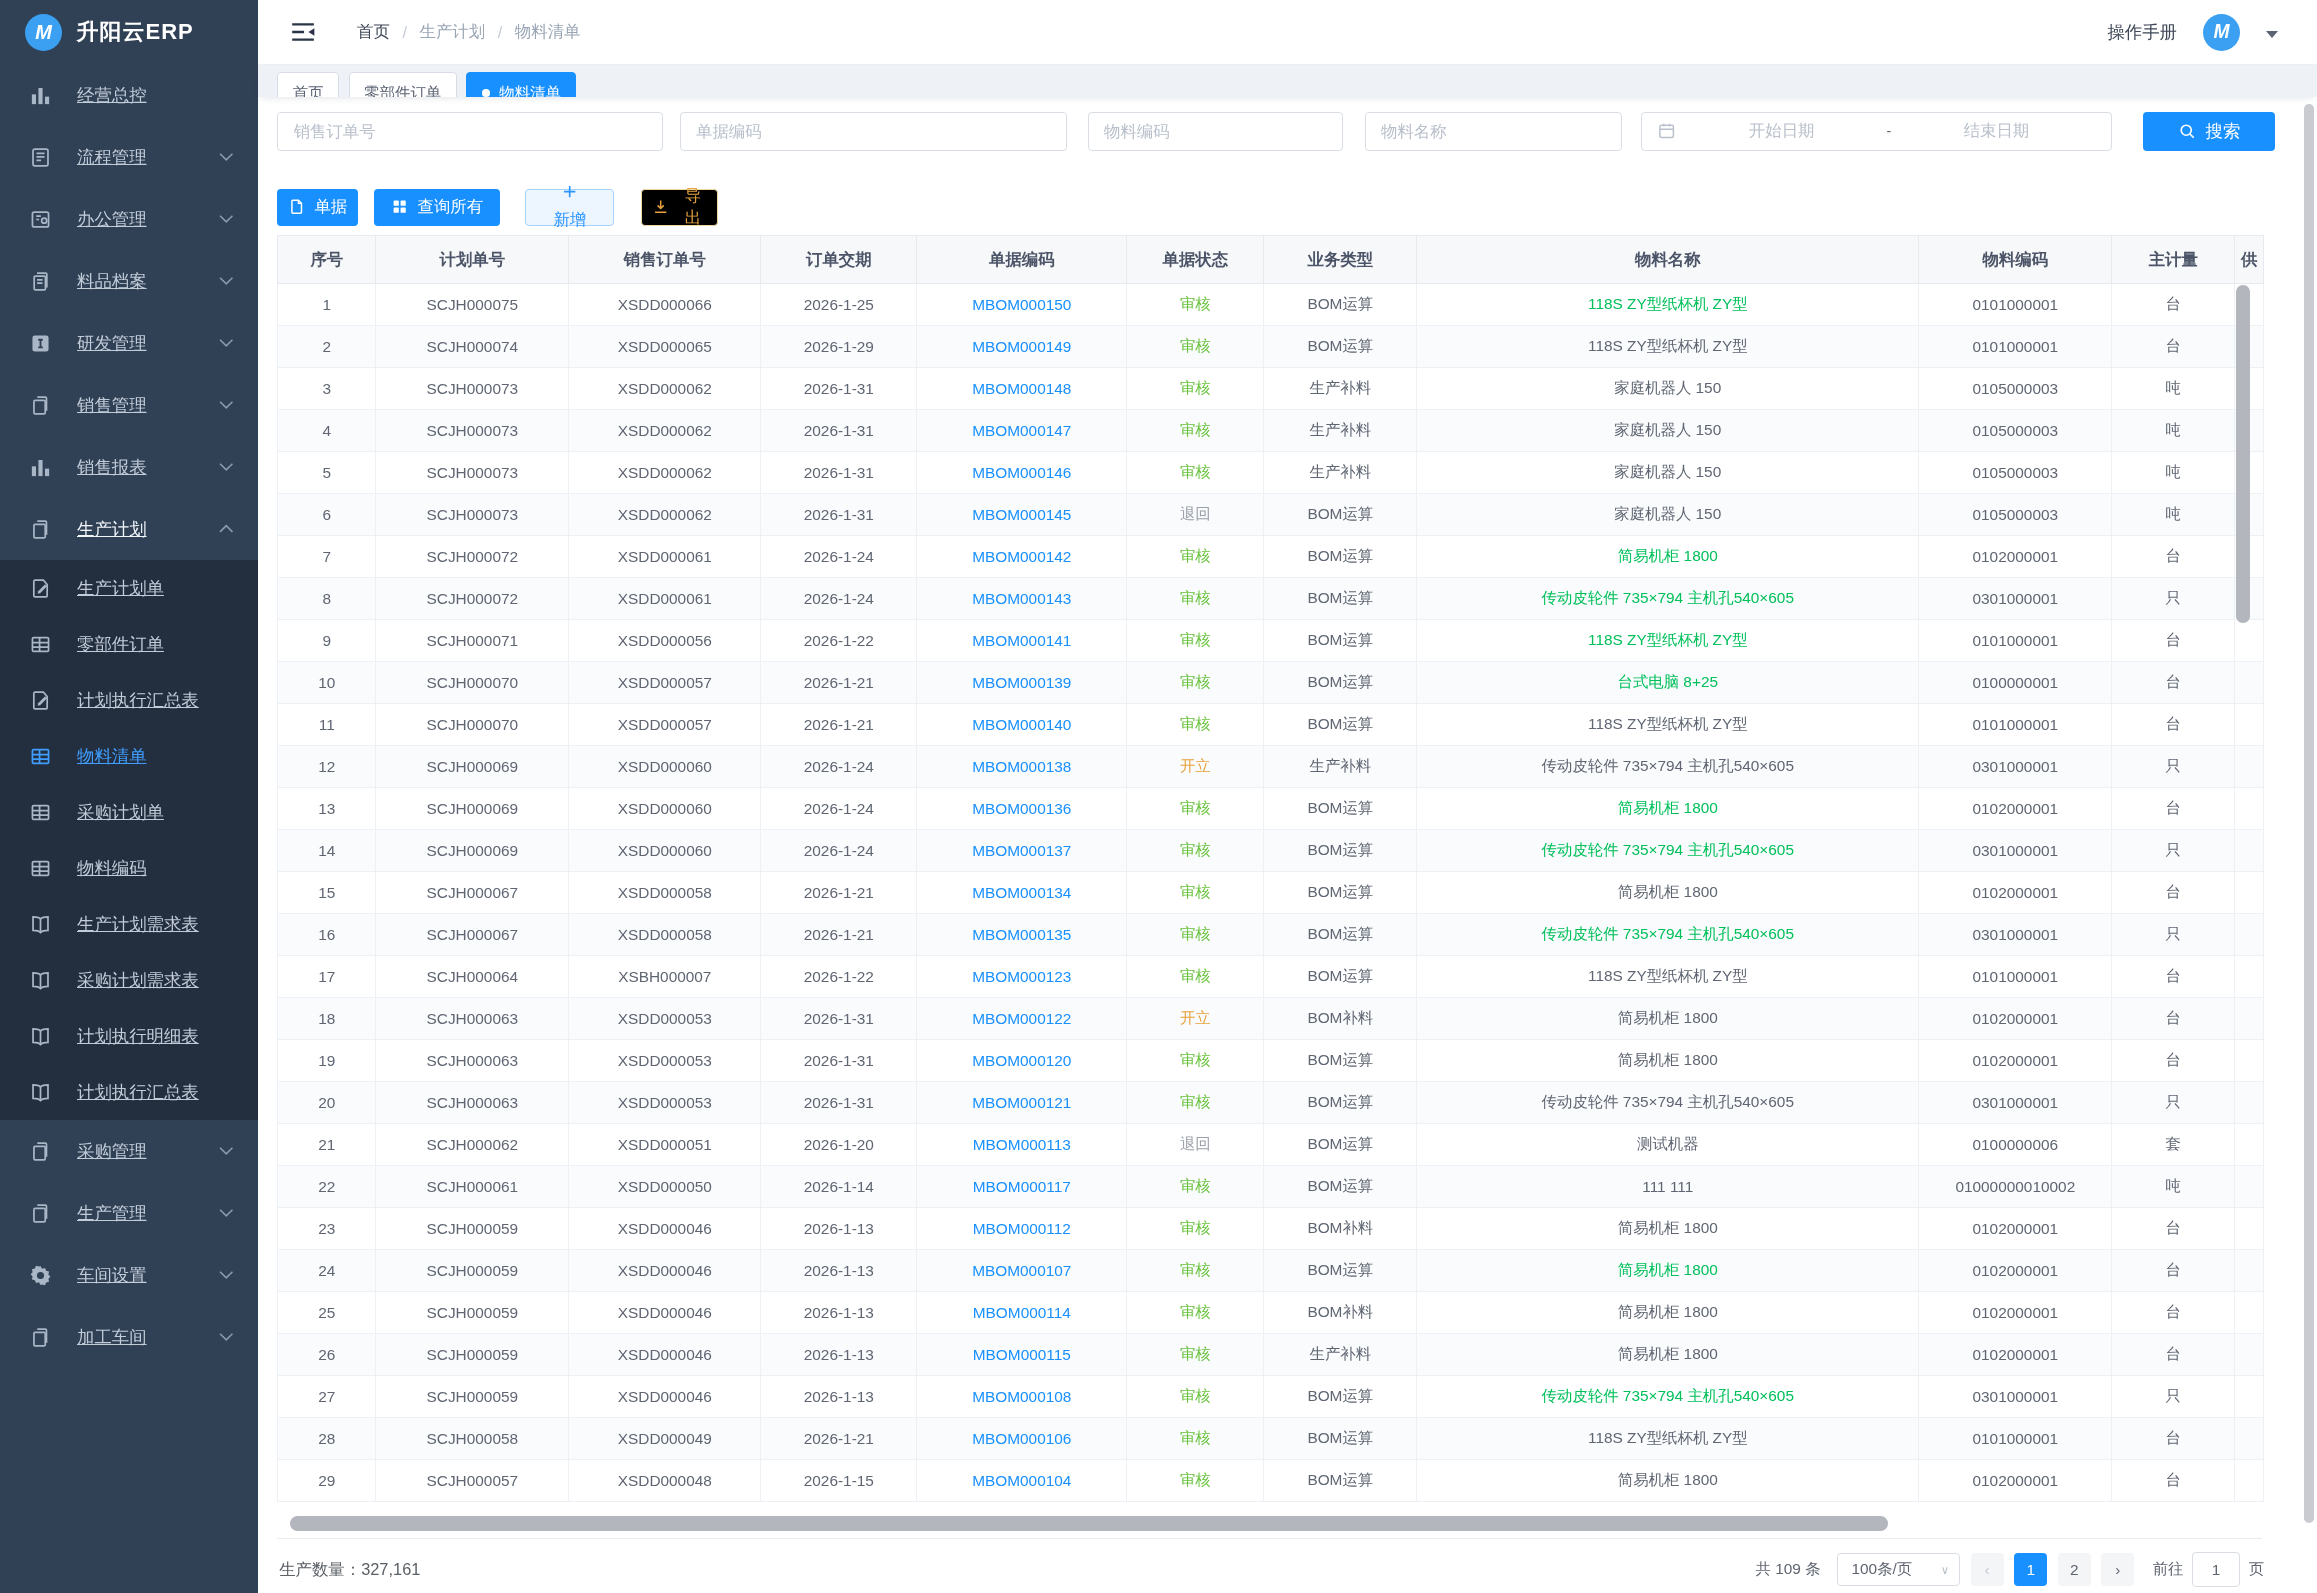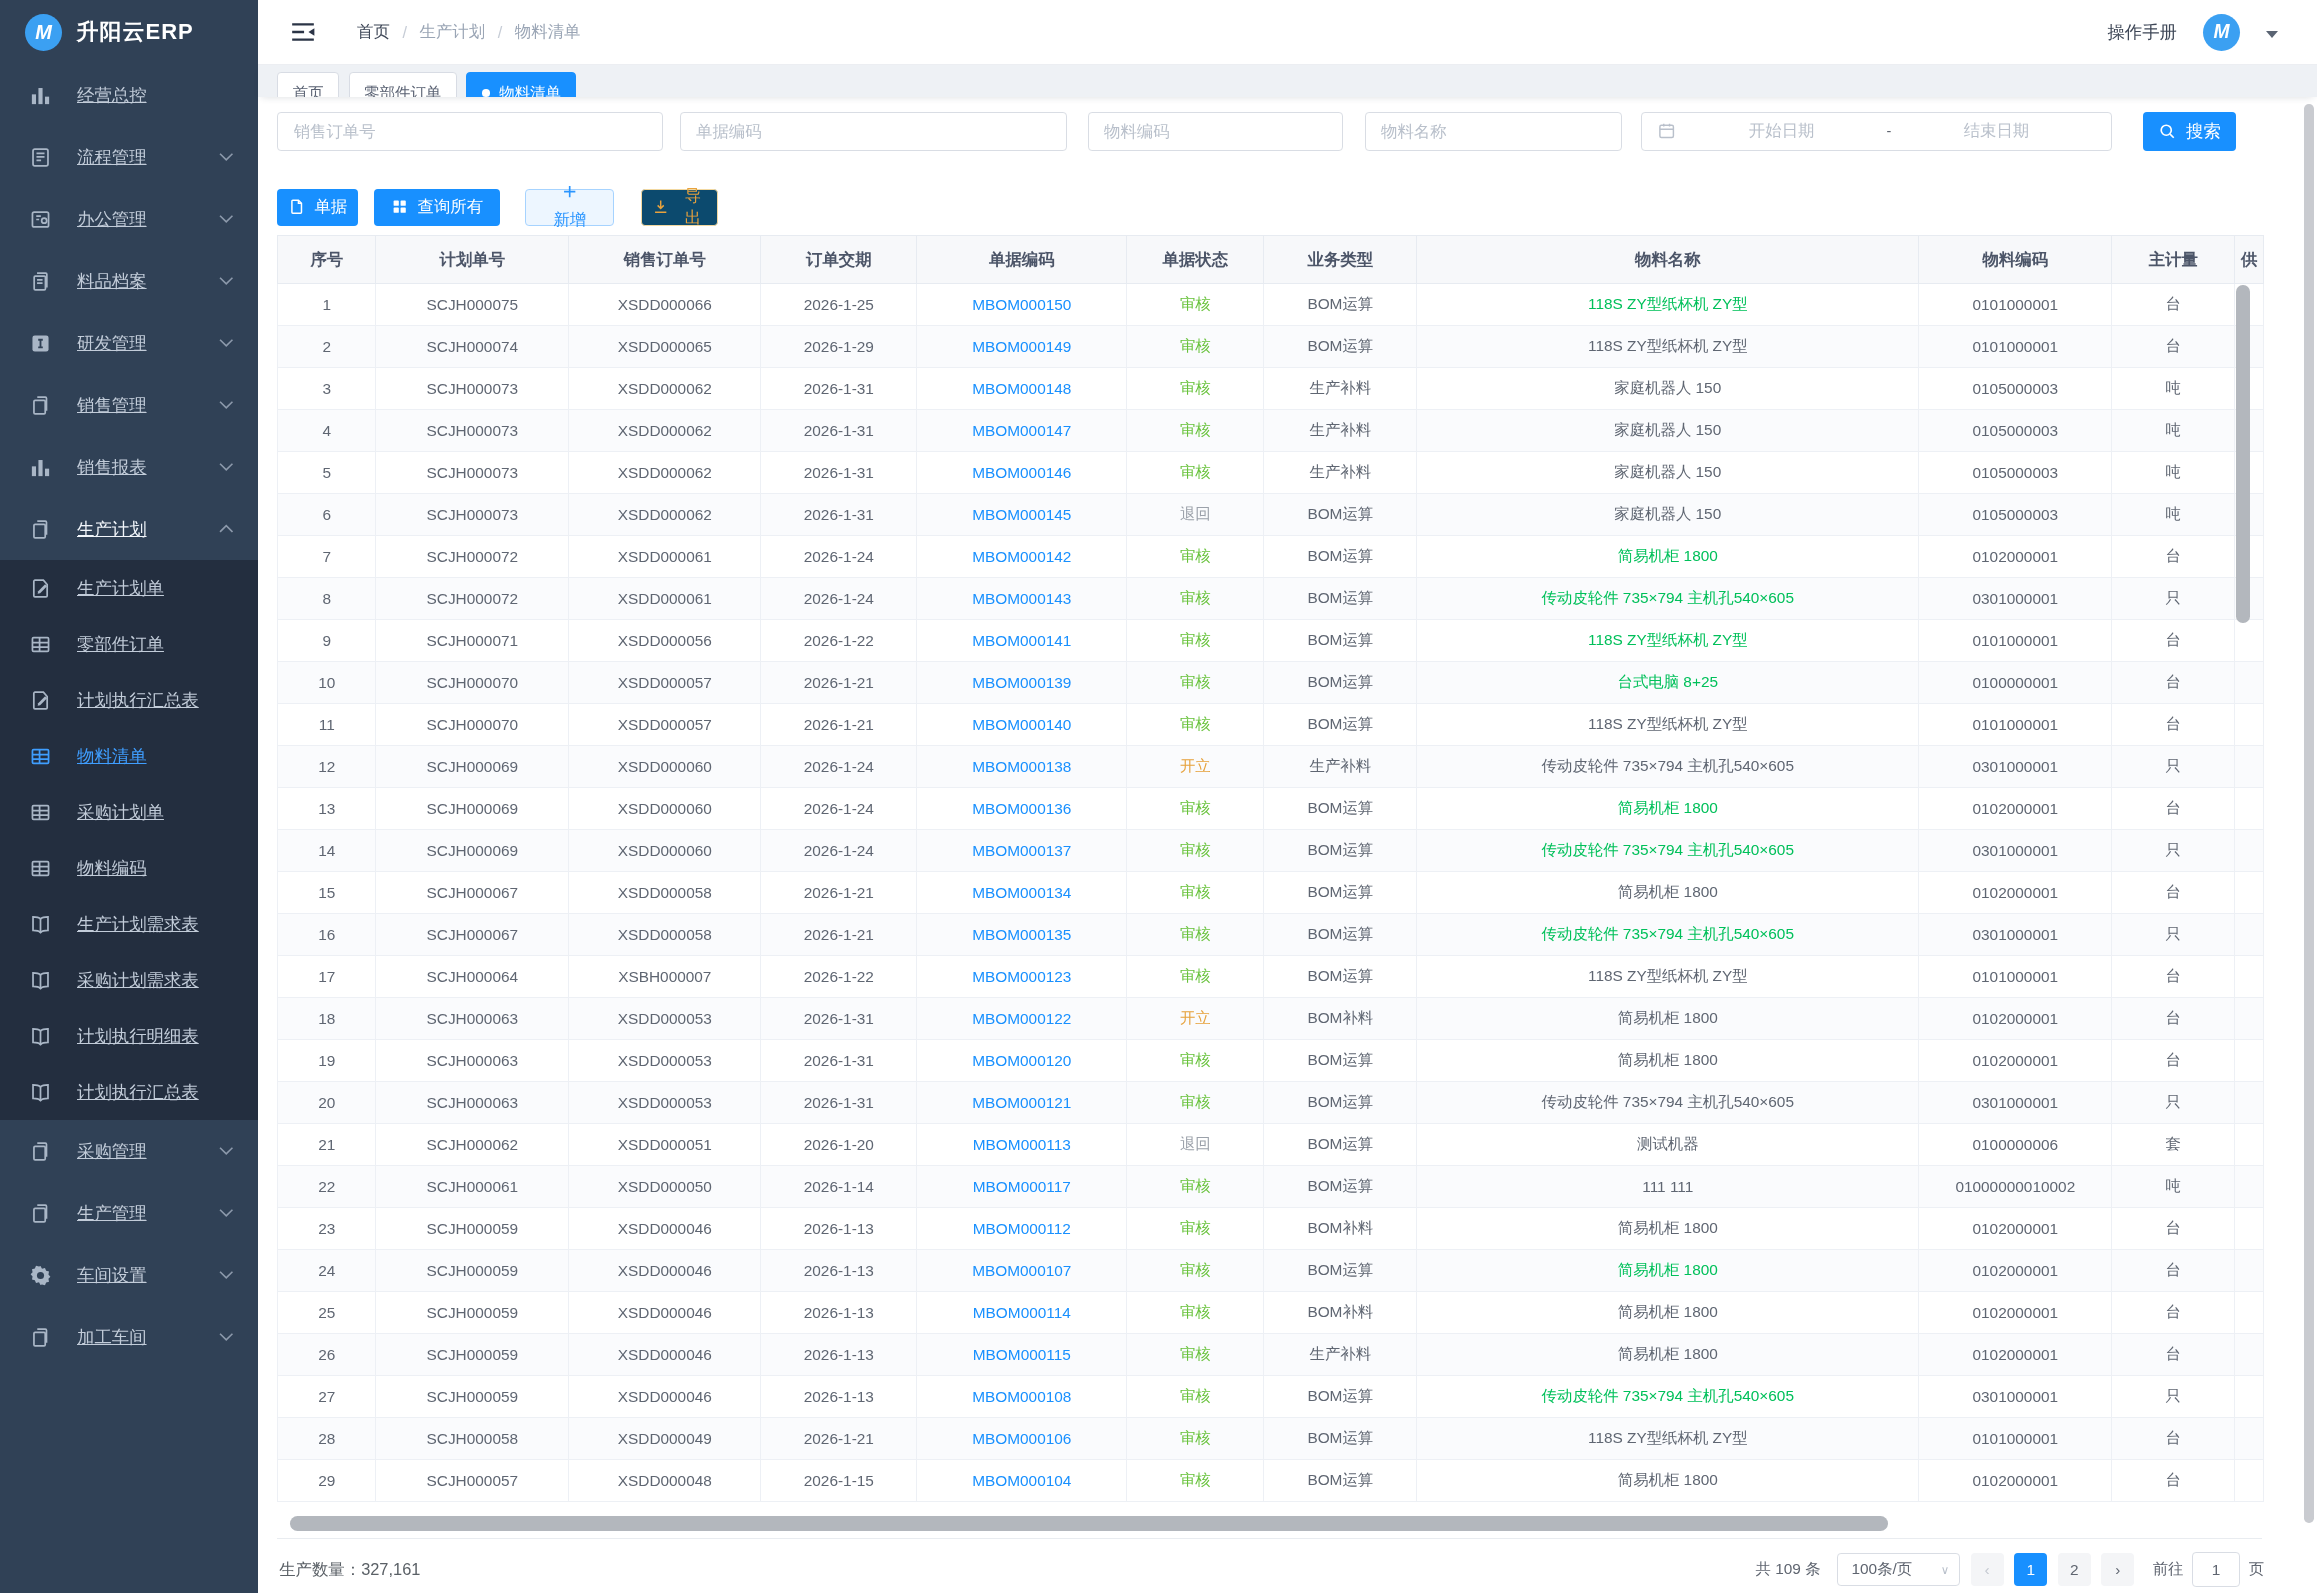--- a/index.html
+++ b/index.html
@@ -60,32 +60,32 @@
   .f-input{padding:0 15.4px;font-size:16.4px;color:#5f6570;border:none;outline:none;
        background:transparent;width:100%;font-family:inherit;}
   .f-input::placeholder{color:#b9c0cb;}
   .w-a{width:386px;margin-right:16.4px;}
   .w-b{width:387px;margin-right:21px;}
   .w-c{width:255px;margin-right:22px;}
   .w-d{width:257px;margin-right:19.3px;}
   .f-date{width:471px;margin-right:31px;padding:0 15.4px;gap:5.8px;}
   .f-date .ph{flex:1;text-align:center;color:#b9c0cb;font-size:16.4px;}
   .f-date .sep{color:#5f6570;font-size:14.5px;}
-  .search-btn{width:93px;height:39px;background:#1890ff;border:none;border-radius:3.9px;
+  .search-btn{width:132px;height:39px;background:#1890ff;border:none;border-radius:3.9px;
        color:#fff;font-size:17.4px;display:flex;align-items:center;justify-content:center;
        gap:9.7px;cursor:pointer;font-family:inherit;}
 
   .actions{margin-top:38px;display:flex;}
   .abtn{height:37px;border-radius:3.9px;font-size:16.4px;display:flex;align-items:center;
        justify-content:center;gap:8.7px;box-sizing:border-box;border:none;cursor:pointer;
        font-family:inherit;padding:0 9.7px;}
   .abtn .ic{display:flex;}
   .abtn-primary{background:#1890ff;color:#fff;}
   .abtn-light-blue{background:#edf6ff;color:#2a95ff;border:1px solid #a6d3ff;}
-  .abtn-light-yellow{background:#0c4a6e;color:#e8a23d;border:1px solid #f2d8a0;}
+  .abtn-light-yellow{background:#000000;color:#e8a23d;border:1px solid #f2d8a0;}
 
   
   .table-wrap{margin-top:9.7px;position:relative;width:1985px;}
   table{border-collapse:collapse;table-layout:fixed;width:1985px;}
   th{height:47px;background:#f7f8fa;border:1px solid #e7ebf1;font-size:16.4px;
      color:#4c5568;font-weight:700;padding:0 3.9px;overflow:hidden;white-space:nowrap;}
   td{height:41px;border:1px solid #edf0f5;font-size:15.4px;color:#5f6672;
      text-align:center;padding:0 5.8px;white-space:nowrap;overflow:hidden;}
   tr.striped td{background:#fafbfd;}
   td.link{color:#1890ff;cursor:pointer;}

